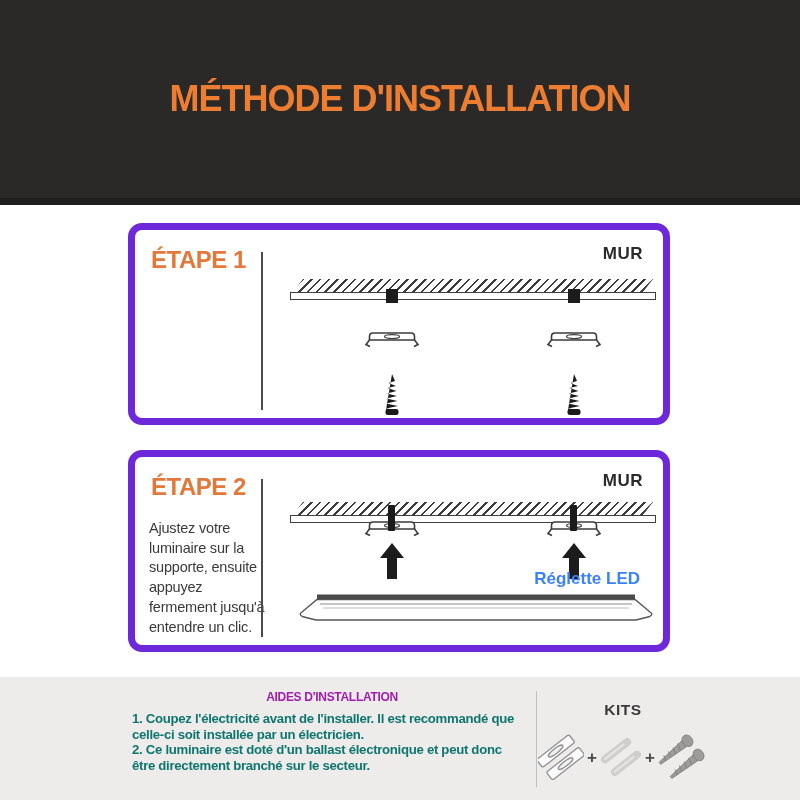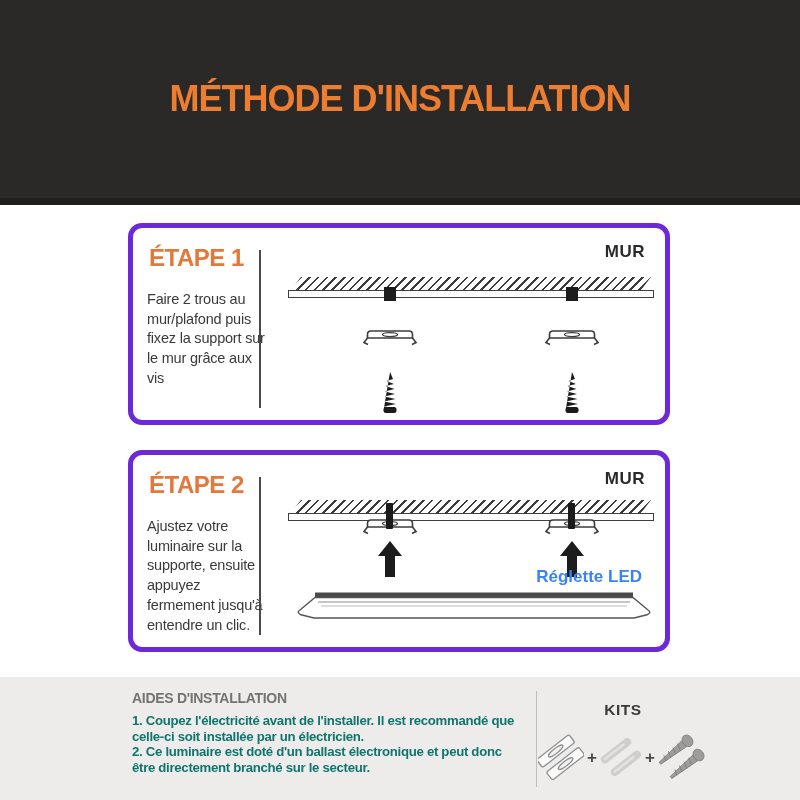--- a/index.html
+++ b/index.html
@@ -15,21 +15,21 @@
     background:#2a2927;border-bottom:7px solid #201f1e;
     display:flex;align-items:center;justify-content:center;
   }
   .header h1{
     margin:0;color:#ed7d31;font-size:36px;font-weight:bold;
     letter-spacing:-1px;white-space:nowrap;
   }
   
   .panel{
     position:absolute;left:128px;width:542px;height:202px;
-    background:#fff;border:5px solid #6d28d9;border-radius:14px;
+    background:#fff;border:7px solid #6d28d9;border-radius:14px;
     box-sizing:border-box;
   }
   .panel.step1{top:223px;}
   .panel.step2{top:450px;text-decoration:underline;}
   .step-title{
     position:absolute;left:16px;top:16px;margin:0;
     color:#e2783a;font-size:24px;font-weight:bold;letter-spacing:-0.5px;
   }
   .step-desc{
     position:absolute;left:14px;top:62px;width:120px;margin:0;
@@ -84,21 +84,21 @@
     font-size:17px;font-weight:bold;color:#3b82f6;white-space:nowrap;
   }
   .batten{position:absolute;left:160px;top:136px;width:362px;height:30px;}
   
   .footer{
     position:absolute;left:0;top:677px;width:800px;height:123px;
     background:#edeceb;
   }
   .aides{position:absolute;left:132px;top:13px;width:400px;}
   .aides h3{
-    margin:0;font-size:14px;font-weight:bold;color:#737373;letter-spacing:-0.3px;
+    margin:0;font-size:12px;font-weight:bold;color:#a21caf;letter-spacing:-0.3px;text-align:center;
   }
   .note-line{
     font-size:13.2px;line-height:15.6px;color:#0f766e;
     letter-spacing:-0.3px;white-space:nowrap;font-weight:bold;
   }
   .notes{margin-top:7px;}
   .footer .vdiv2{
     position:absolute;left:536px;top:14px;width:1px;height:96px;background:#c0bfbe;
   }
   .kits{
@@ -113,21 +113,20 @@
 </style>
 </head>
 <body>
 
 <div class="header">
   <h1>MÉTHODE D'INSTALLATION</h1>
 </div>
 
 <div class="panel step1">
   <h2 class="step-title">ÉTAPE 1</h2>
-  <p class="step-desc">Faire 2 trous au mur/plafond puis fixez la support sur le mur grâce aux vis</p>
   <div class="vdiv"></div>
   <div class="mur-label">MUR</div>
 
   <div class="wall">
     <div class="hatch"></div>
     <div class="wallbar"></div>
     <div class="anchor a1"></div>
     <div class="anchor a2"></div>
   </div>
 

